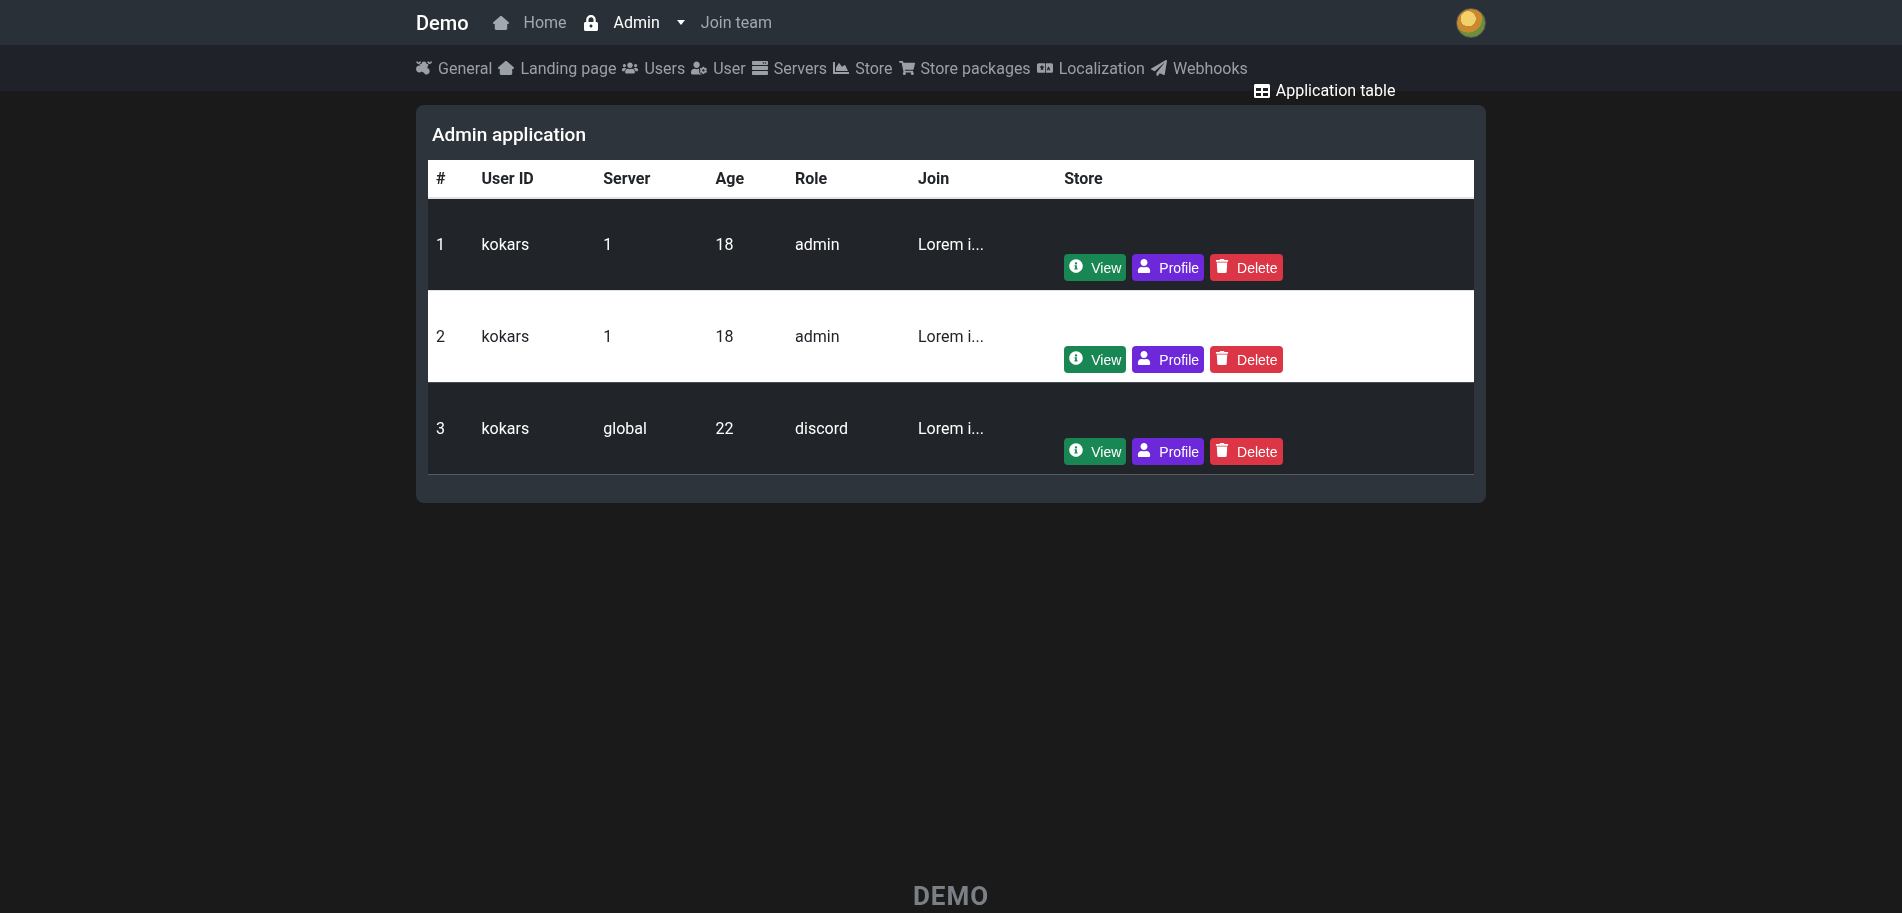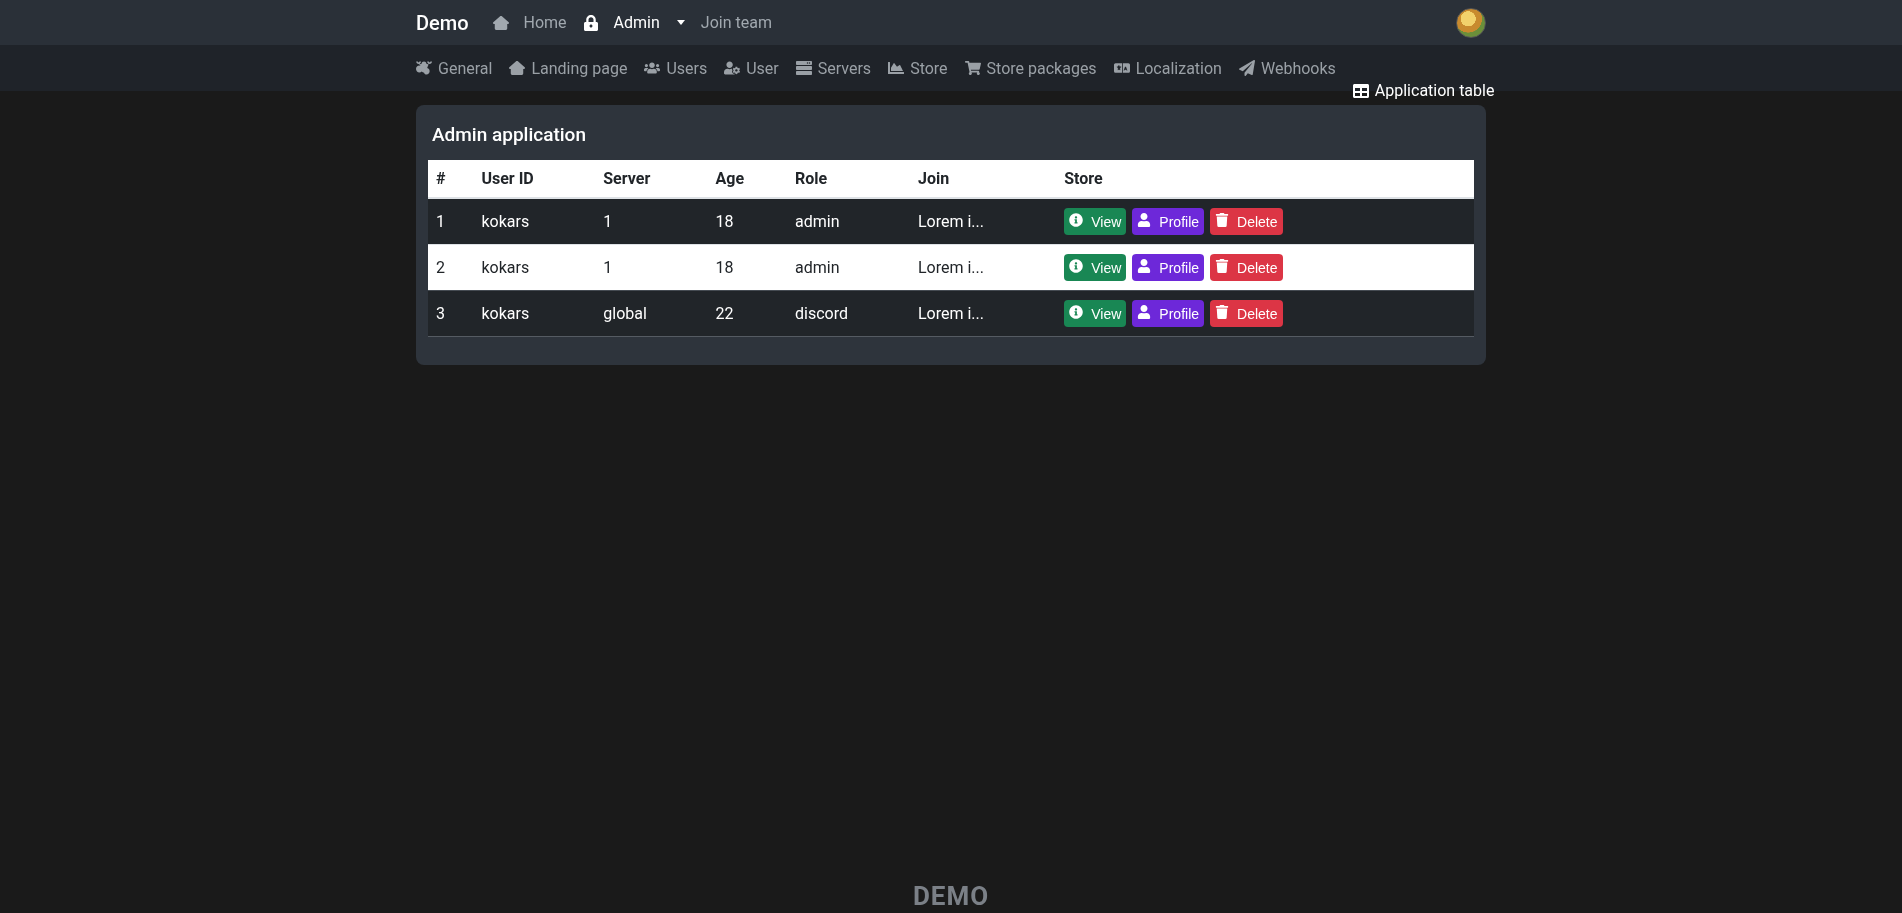--- a/index.html
+++ b/index.html
@@ -70,21 +70,21 @@
     background: #1f2329;
     height: 46px;
     display: flex;
     align-items: center;
   }
   .subbar-inner {
     width: 1070px;
     margin: 0 auto;
     display: flex;
     align-items: center;
-    gap: 17px;
+    gap: 6px;
   }
   .sub-link {
     color: #9aa0a6;
     text-decoration: none;
     font-size: 16px;
     display: flex;
     align-items: center;
     gap: 6px;
     cursor: pointer;
     white-space: nowrap;
@@ -137,20 +137,21 @@
   .btn {
     display: inline-flex;
     align-items: center;
     gap: 8px;
     font-size: 14px;
     padding: 5px 5px;
     border-radius: 4px;
     border: none;
     cursor: pointer;
     color: #fff;
+    margin-top: 46px;
   }
   .btn svg { width: 14px; height: 14px; fill: currentColor; }
   .btn-success { background: #198754; }
   .btn-dark    { background: #6d28d9; }
   .btn-danger  { background: #dc3545; }
 
   
   .footer {
     margin-top: auto;
     text-align: center;

